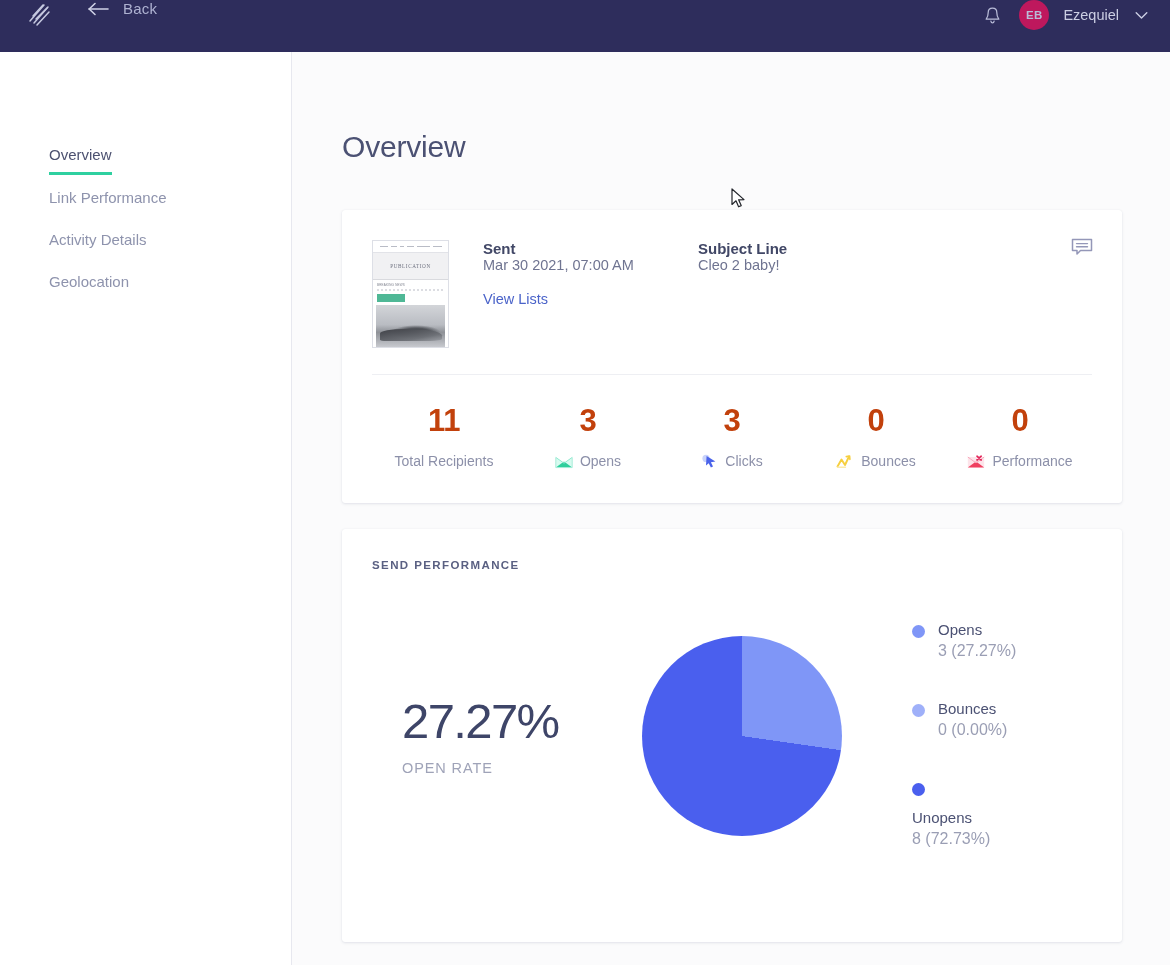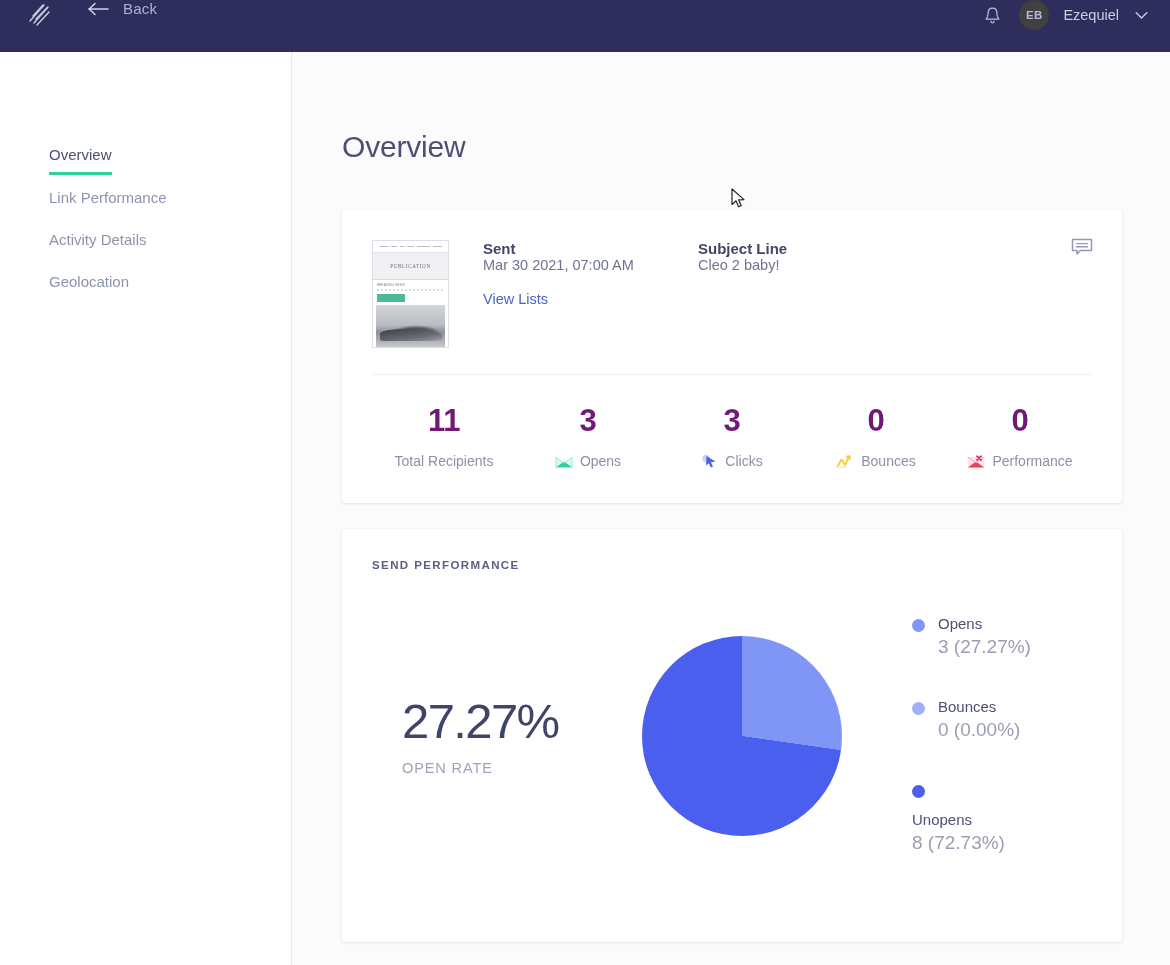--- a/index.html
+++ b/index.html
@@ -56,21 +56,21 @@
     align-items: center;
     justify-content: center;
     width: 26px;
     height: 26px;
     cursor: pointer;
   }
   .avatar {
     width: 30px;
     height: 30px;
     border-radius: 50%;
-    background: #404040;
+    background: #be185d;
     color: #b9bcd8;
     font-size: 11.5px;
     font-weight: bold;
     letter-spacing: 0.4px;
     display: flex;
     align-items: center;
     justify-content: center;
     cursor: pointer;
   }
   .user-name {
@@ -259,21 +259,21 @@
     display: flex;
     padding-top: 28px;
   }
   .stat {
     flex: 1;
     text-align: center;
   }
   .stat-num {
     font-size: 31px;
     font-weight: bold;
-    color: #701a75;
+    color: #c2410c;
     letter-spacing: -0.4px;
     margin-bottom: 14px;
   }
   .stat-label {
     font-size: 14px;
     color: #8c90a9;
     display: flex;
     align-items: center;
     justify-content: center;
     gap: 7px;
@@ -344,21 +344,21 @@
     border-radius: 50%;
     margin-top: 4px;
     flex: 0 0 auto;
   }
   .legend-name {
     font-size: 15px;
     color: #4b5173;
     margin-bottom: 4px;
   }
   .legend-sub {
-    font-size: 19px;
+    font-size: 16px;
     color: #9a9eb4;
   }
 
   
   .cursor-ptr {
     position: absolute;
     left: 731px;
     top: 188px;
     pointer-events: none;
     z-index: 50;

